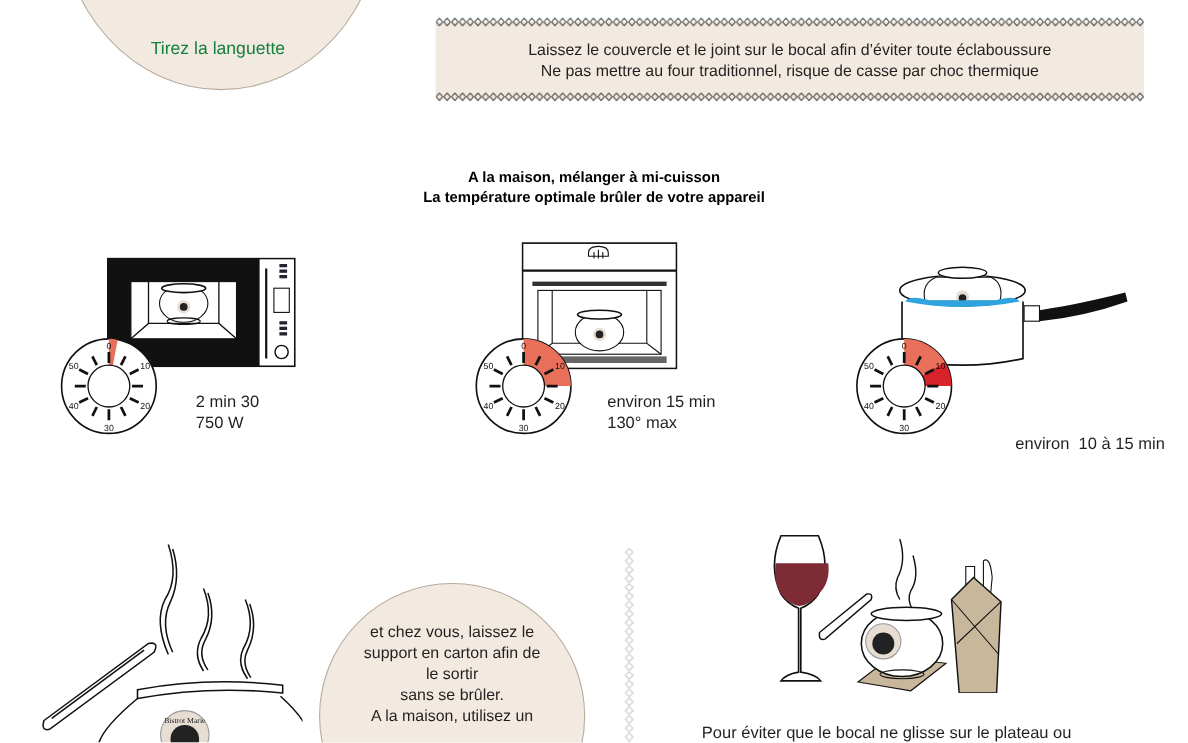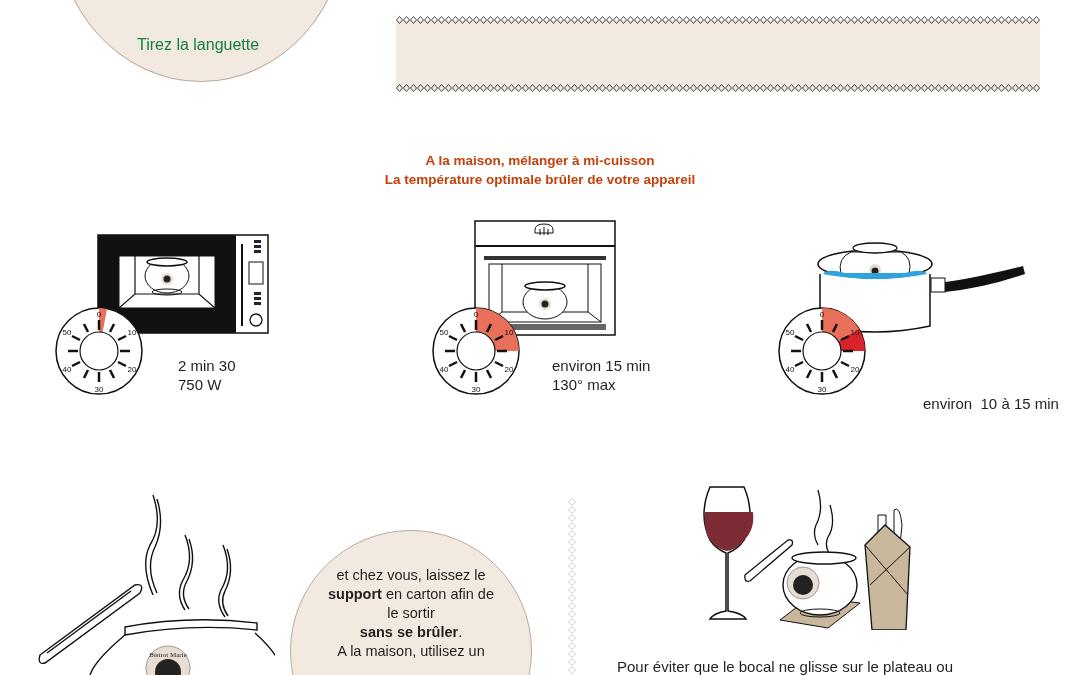--- a/index.html
+++ b/index.html
@@ -2,43 +2,47 @@
 <html><head>
 <meta charset="utf-8">
 <style>
   html, body { margin:0; padding:0; }
   body { width:1080px; height:675px; background:#ffffff; position:relative; overflow:hidden; font-family:"Liberation Sans", sans-serif; color:#231f20; }
   .abs { position:absolute; }
   .beige-circle { position:absolute; border-radius:50%; background:#f2e9e1; border:1px solid #b9ab9e; }
   .banner { position:absolute; left:396px; top:20px; width:644px; height:70px; background:#f2e9e1; }
   .diamonds { position:absolute; left:0; width:100%; height:8px; }
   .banner-text { position:absolute; left:0; right:0; top:17px; text-align:center; font-size:14.5px; line-height:19px; color:#231f20; }
-  .heading { position:absolute; left:300px; width:480px; top:151px; text-align:center; font-weight:bold; font-size:13.5px; line-height:19px; color:#c2410c; }
+  .heading { position:absolute; left:300px; width:480px; top:151px; text-align:center; font-weight:bold; font-size:13.5px; line-height:19px; color:#000000; }
   .caption { position:absolute; font-size:15px; line-height:19px; color:#231f20;margin-left:28px; }
   .tirez { position:absolute; left:137px; top:36px; font-size:16px; color:#15803d; }
   .circle-text { position:absolute; left:306px; top:566px; width:210px; text-align:center; font-size:14.5px; line-height:19px; color:#231f20; }
-  .circle-text b { font-weight:bold; }
-  .bottom-text { position:absolute; left:617px; top:658px; font-size:15px; color:#231f20; white-space:nowrap; }
+  .circle-text b { font-weight:normal; }
+  .bottom-text { position:absolute; left:638px; top:658px; font-size:15px; color:#231f20; white-space:nowrap; }
   svg { display:block; }
 </style>
 </head>
 <body>
 
 <div class="beige-circle" style="left:55px; top:-240px; width:290px; height:320px;"></div>
 <div class="tirez">Tirez la languette</div>
 
 <div class="banner">
   <svg class="diamonds" style="top:-4px;" width="644" height="8">
     <defs>
         <pattern id="dp" width="7" height="8" patternUnits="userSpaceOnUse">
           <path d="M3.5 0.5 L6.5 4 L3.5 7.5 L0.5 4 Z" fill="none" stroke="#333" stroke-width="0.9"></path>
         </pattern>
       </defs>
     <rect width="644" height="8" fill="url(#dp)"></rect>
   </svg>
+  <div class="banner-text">
+    <div>Laissez le couvercle et le joint sur le bocal afin d’éviter toute éclaboussure</div>
+    <div>Ne pas mettre  au four traditionnel, risque de casse par choc thermique</div>
+  </div>
   <svg class="diamonds" style="top:64px;" width="644" height="8">
     <rect width="644" height="8" fill="url(#dp)"></rect>
   </svg>
 </div>
 
 <div class="heading">
   <div>A la maison, mélanger à mi-cuisson</div>
   <div>La température optimale brûler de votre appareil</div>
 </div>
 

